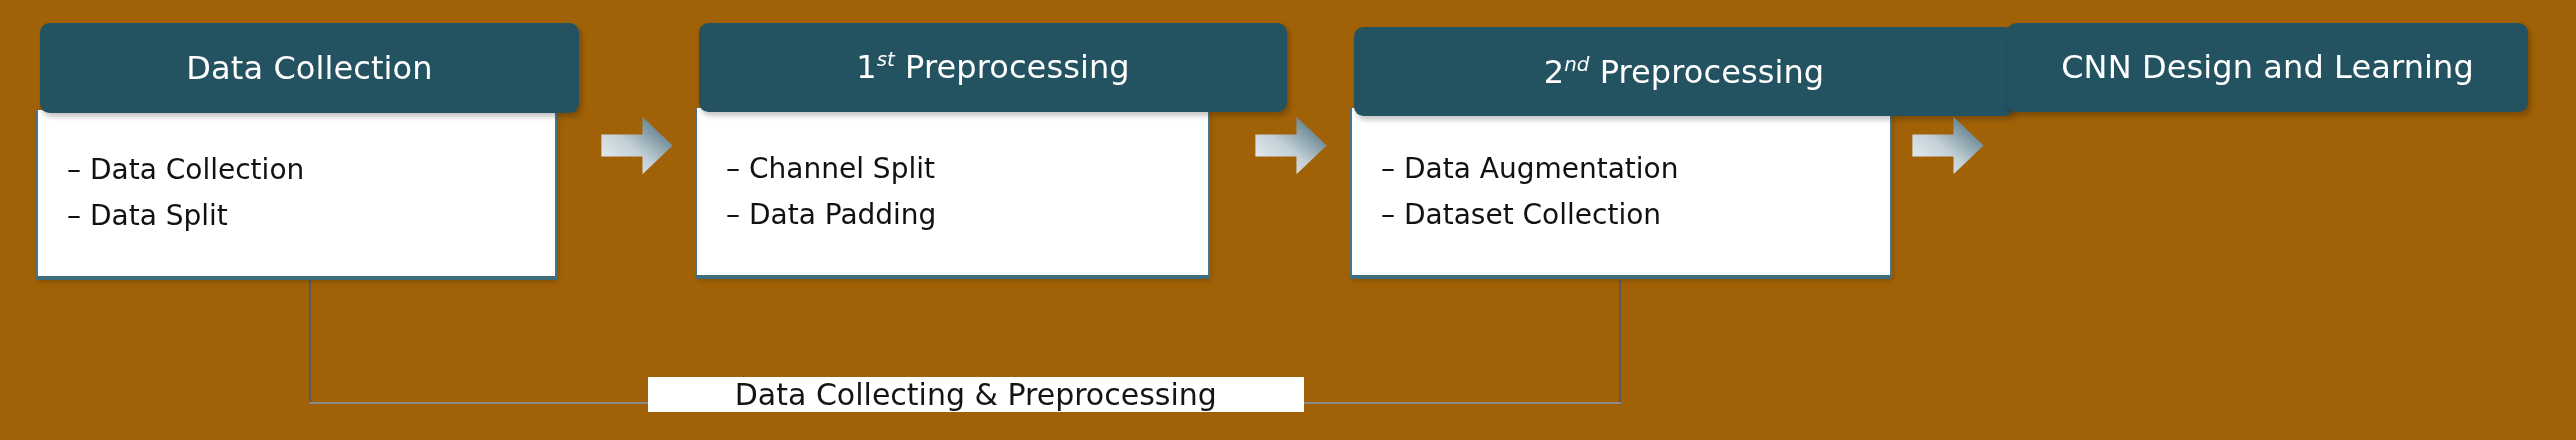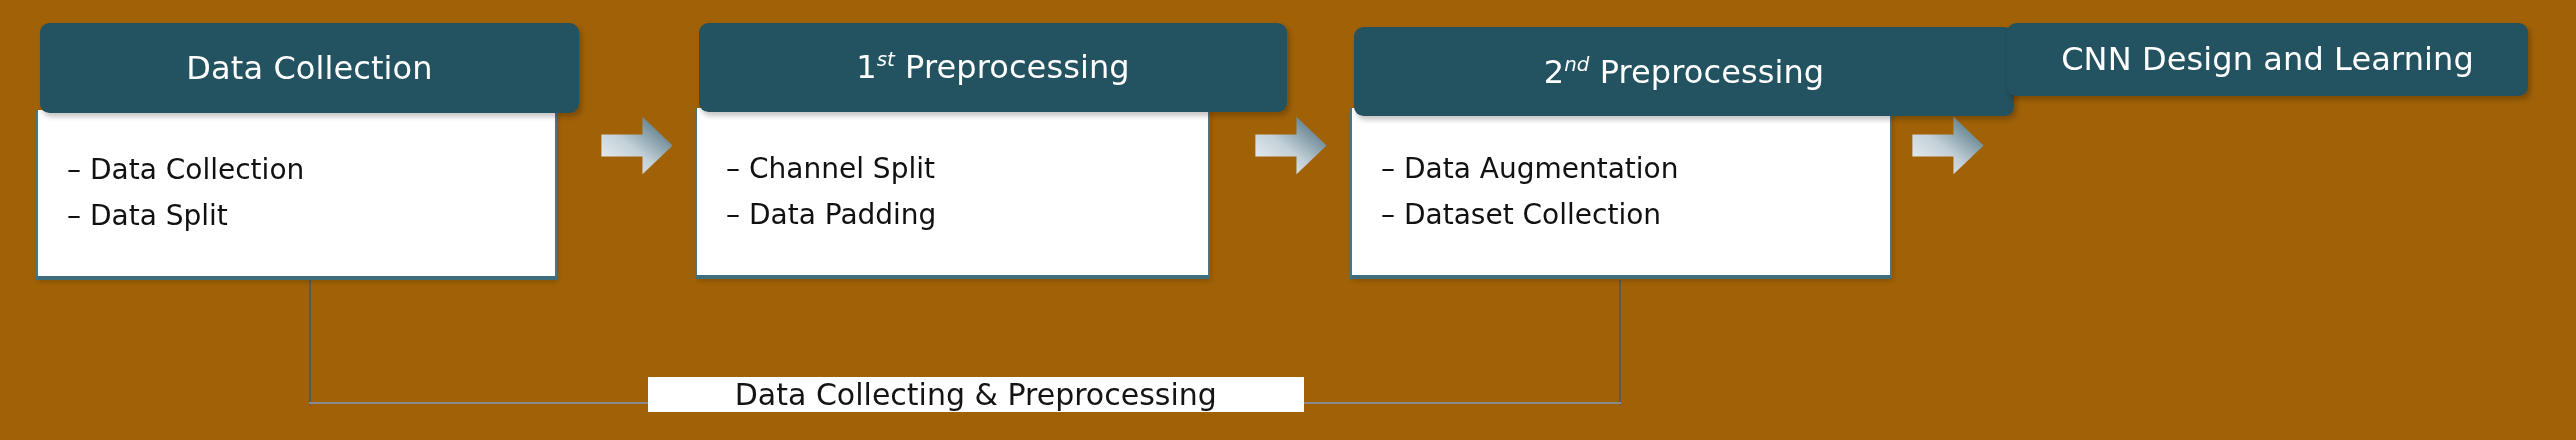--- a/index.html
+++ b/index.html
@@ -198,21 +198,21 @@
           <stop offset="0%" stop-color="#f2f5f7"></stop>
           <stop offset="45%" stop-color="#c3d0d7"></stop>
           <stop offset="100%" stop-color="#375f6d"></stop>
         </linearGradient>
       </defs>
       <path d="M2,30 L62,30 L62,4 L106,46 L62,88 L62,62 L2,62 Z" fill="url(#ag3)"></path>
     </svg>
   </div>
 
   <div class="pbox">
-    <div class="pbox-header" style="left:2007px; top:22.6px; width:521px; height:73px;">
+    <div class="pbox-header" style="left:2007px; top:22.6px; width:521px; height:89px;">
       <span>CNN Design and Learning</span>
     </div>
   </div>
 
   <div class="bracket-line bracket-v" style="left:309px; top:280px; width:2.1px; height:125px;"></div>
 
   <div class="bracket-line bracket-v" style="left:1619px; top:280px; width:2.1px; height:125px;"></div>
 
   <div class="bracket-line bracket-h" style="left:309px; top:402px; width:1312px; height:2.1px;"></div>
 

